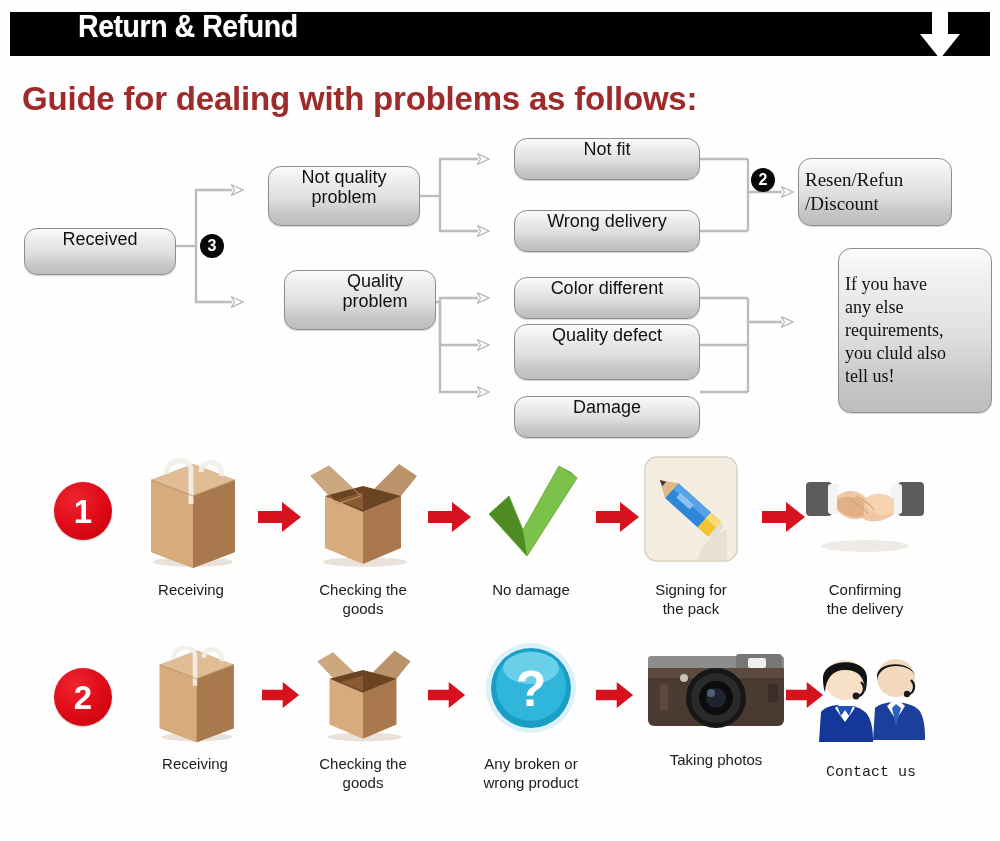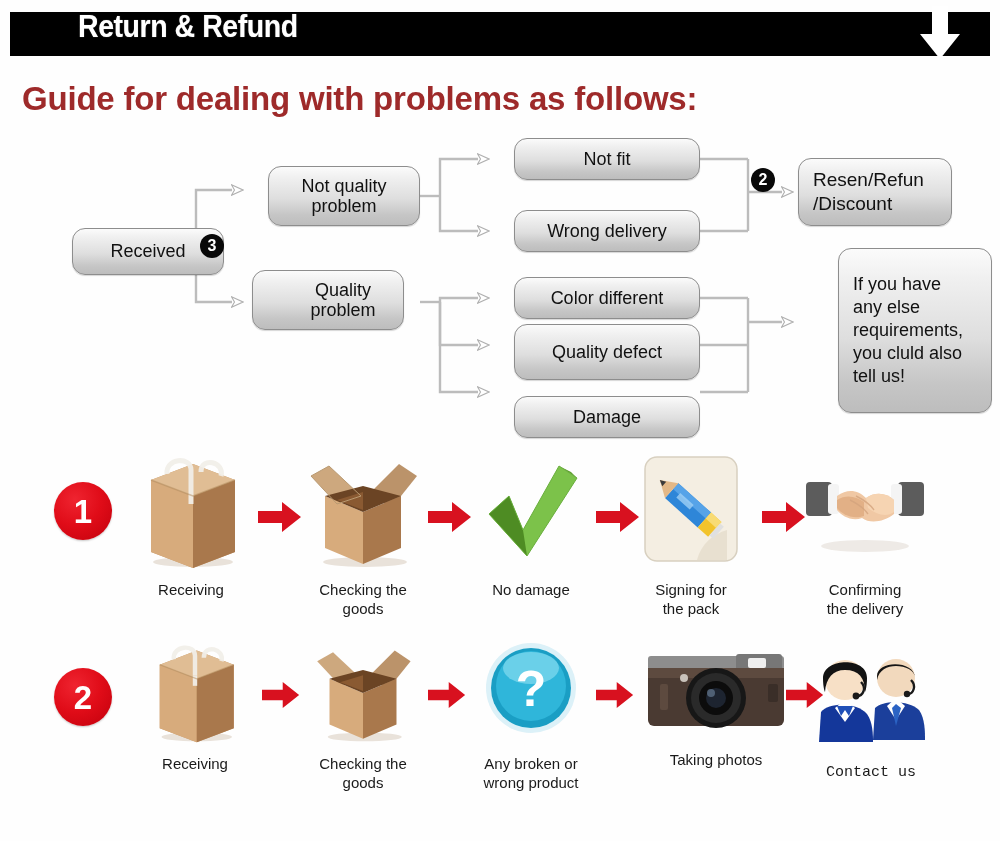--- a/index.html
+++ b/index.html
@@ -72,35 +72,36 @@
     left: 0;
     top: 0;
   }
   .fnode {
     position: absolute;
     box-sizing: border-box;
     border: 1.6px solid #8d8d8d;
     border-radius: 13px;
     background: linear-gradient(to bottom, #fbfbfb 0%, #f0f0f0 18%, #dedede 55%, #c6c6c6 82%, #bdbdbd 100%);
     display: flex;
-    align-items: center;
+    align-items: flex-start;
     justify-content: center;
     text-align: center;
     color: #111111;
     font-size: 18px;
     line-height: 1.12;
     box-shadow: 0 1px 1px rgba(0,0,0,0.16);
     padding: 0 6px;
   }
   .fnode.wide-text {
     justify-content: flex-start;
     text-align: left;
-    padding-left: 14px;
+    padding-left: 6px;
     line-height: 1.28;
     align-items: center;
+    font-family: Liberation Serif, serif;
   }
   .badge-num {
     position: absolute;
     width: 24px;
     height: 24px;
     border-radius: 50%;
     background: #080808;
     color: #ffffff;
     font-size: 16px;
     font-weight: bold;
@@ -193,32 +194,32 @@
       <path d="M748,62 L782,62" marker-end="url(#ah)"></path>
 
       <path d="M700,168 L748,168"></path>
       <path d="M700,215 L748,215"></path>
       <path d="M700,262 L748,262"></path>
       <path d="M748,168 L748,262"></path>
       <path d="M748,192 L782,192" marker-end="url(#ah)"></path>
     </g>
   </svg>
 
-  <div class="fnode" style="left:24px; top:98px; width:152px; height:47px;margin-left:48px;">
+  <div class="fnode" style="left:24px; top:98px; width:152px; height:47px;">
     <span>Received</span>
   </div>
   <div class="badge-num" style="left:200px; top:104px;">
     <span>3</span>
   </div>
 
   <div class="fnode" style="left:268px; top:36px; width:152px; height:60px; white-space:pre-line;">
     <span>Not quality
 problem</span>
   </div>
-  <div class="fnode" style="left:252px; top:140px; width:152px; height:60px; white-space:pre-line;padding-left:36px;">
+  <div class="fnode" style="left:284px; top:140px; width:152px; height:60px; white-space:pre-line;padding-left:36px;">
     <span>Quality
 problem</span>
   </div>
 
   <div class="fnode" style="left:514px; top:8px; width:186px; height:42px;">
     <span>Not fit</span>
   </div>
   <div class="fnode" style="left:514px; top:80px; width:186px; height:42px;">
     <span>Wrong delivery</span>
   </div>

